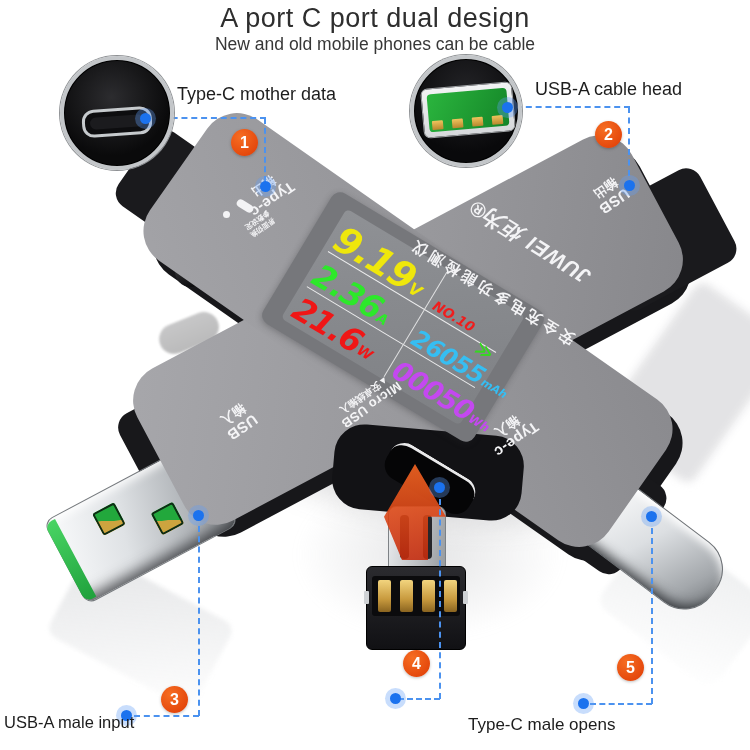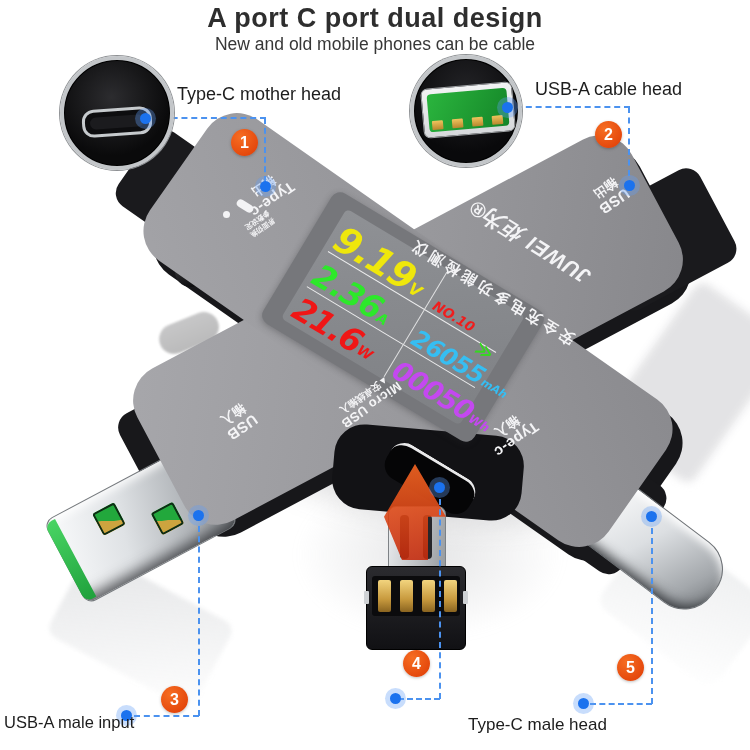--- a/index.html
+++ b/index.html
@@ -1,21 +1,21 @@
 <!DOCTYPE html>
 <html><head>
 <meta charset="utf-8">
 <style>
   html,body{margin:0;padding:0;background:#fff;}
   .canvas{position:relative;width:750px;height:750px;background:#fff;overflow:hidden;
           font-family:"Liberation Sans",sans-serif;}
   .abs{position:absolute;}
 
   
-  .title{left:0;right:0;top:3px;text-align:center;font-size:27px;font-weight:700;color:#2e2e2e;letter-spacing:.5px;}
+  .title{left:0;right:0;top:3px;text-align:center;font-size:27px;font-weight:400;color:#2e2e2e;letter-spacing:.5px;}
   .subtitle{left:0;right:0;top:34px;text-align:center;font-size:17.5px;font-weight:400;color:#373737;}
 
   
   .refl{z-index:0;pointer-events:none;}
   .devshadow{left:220px;top:350px;width:420px;height:170px;border-radius:50%;
              background:rgba(70,70,76,.16);filter:blur(14px);transform:rotate(8deg);}
   .r1{left:58px;top:582px;width:165px;height:95px;border-radius:12px;transform:rotate(28deg);
       background:linear-gradient(150deg,rgba(206,208,211,.55),rgba(240,241,242,.08));filter:blur(2px);}
   .r2{left:295px;top:470px;width:270px;height:170px;border-radius:50%;
       background:radial-gradient(rgba(188,189,192,.38),rgba(255,255,255,0) 70%);filter:blur(6px);}
@@ -288,21 +288,21 @@
     <div class="clip cl"></div>
     <div class="clip cr"></div>
   </div>
   <div class="abs arrow-up"></div>
 
   <div class="abs dash dh" style="left:152px;top:117px;width:114px;"></div>
   <div class="abs dash dv" style="left:264px;top:118px;height:64px;"></div>
   <div class="abs dot" style="left:140px;top:113px;"></div>
   <div class="abs dot" style="left:260px;top:181px;"></div>
   <div class="abs numcircle" style="left:231px;top:129px;">1</div>
-  <div class="abs callout-label lab-l">Type-C mother head</div>
+  <div class="abs callout-label lab-l">Type-C mother data</div>
 
   <div class="abs dash dh" style="left:516px;top:106px;width:114px;"></div>
   <div class="abs dash dv" style="left:628px;top:107px;height:69px;"></div>
   <div class="abs dot" style="left:502px;top:102px;"></div>
   <div class="abs dot" style="left:624px;top:180px;"></div>
   <div class="abs numcircle" style="left:595px;top:121px;">2</div>
   <div class="abs callout-label lab-r">USB-A cable head</div>
 
   <div class="abs dash dv" style="left:198px;top:526px;height:190px;"></div>
   <div class="abs dash dh" style="left:134px;top:715px;width:65px;"></div>
@@ -315,21 +315,21 @@
   <div class="abs dash dh" style="left:398px;top:698px;width:42px;"></div>
   <div class="abs dot" style="left:434px;top:482px;"></div>
   <div class="abs dot" style="left:390px;top:693px;"></div>
   <div class="abs numcircle" style="left:403px;top:650px;">4</div>
 
   <div class="abs dash dv" style="left:651px;top:528px;height:176px;"></div>
   <div class="abs dash dh" style="left:590px;top:703px;width:62px;"></div>
   <div class="abs dot" style="left:646px;top:511px;"></div>
   <div class="abs dot" style="left:578px;top:698px;"></div>
   <div class="abs numcircle" style="left:617px;top:654px;">5</div>
-  <div class="abs callout-label lab-5">Type-C male head</div>
+  <div class="abs callout-label lab-5">Type-C male opens</div>
 
   <div class="abs inset inset-l">
     <div class="pill"></div>
   </div>
   <div class="abs inset inset-r">
     <div class="shell">
       <div class="pcb"></div>
       <div class="upin q1"></div>
       <div class="upin q2"></div>
       <div class="upin q3"></div>

